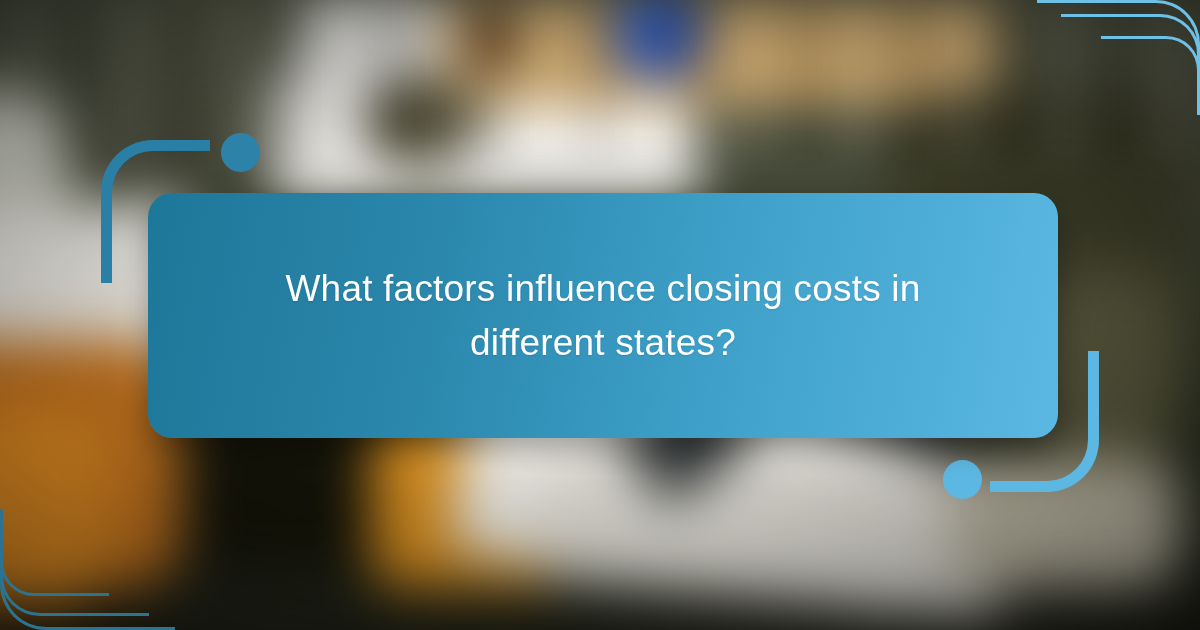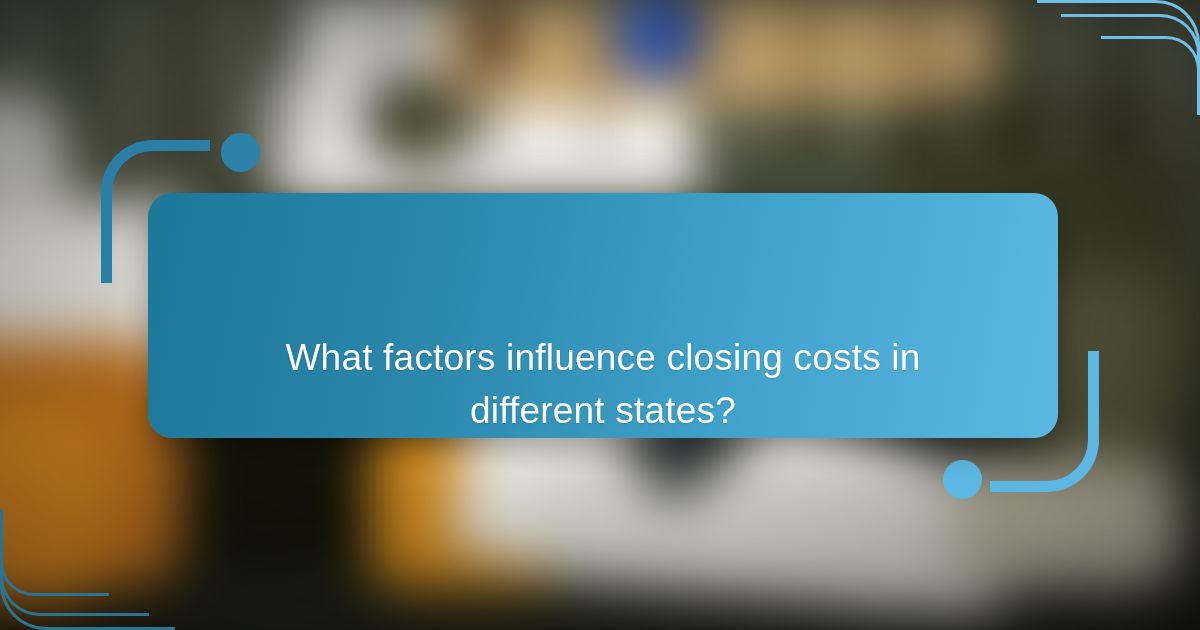--- a/index.html
+++ b/index.html
@@ -231,21 +231,21 @@
   .card {
     position: absolute;
     left: 148px;
     top: 193px;
     width: 910px;
     height: 245px;
     border-radius: 24px;
     background: linear-gradient(100deg, #1d7799 0%, #2a86ab 30%, #3ea0c8 62%, #5bb8e2 100%);
     box-shadow: 0 10px 30px rgba(0,0,0,0.28);
     display: flex;
-    align-items: flex-end;
+    align-items: center;
     justify-content: center;
     box-sizing: border-box;
     padding: 0 72px;
   }
   .card-title {
     margin: 0;
     color: #ffffff;
     font-size: 37px;
     font-weight: 400;
     line-height: 1.45;

